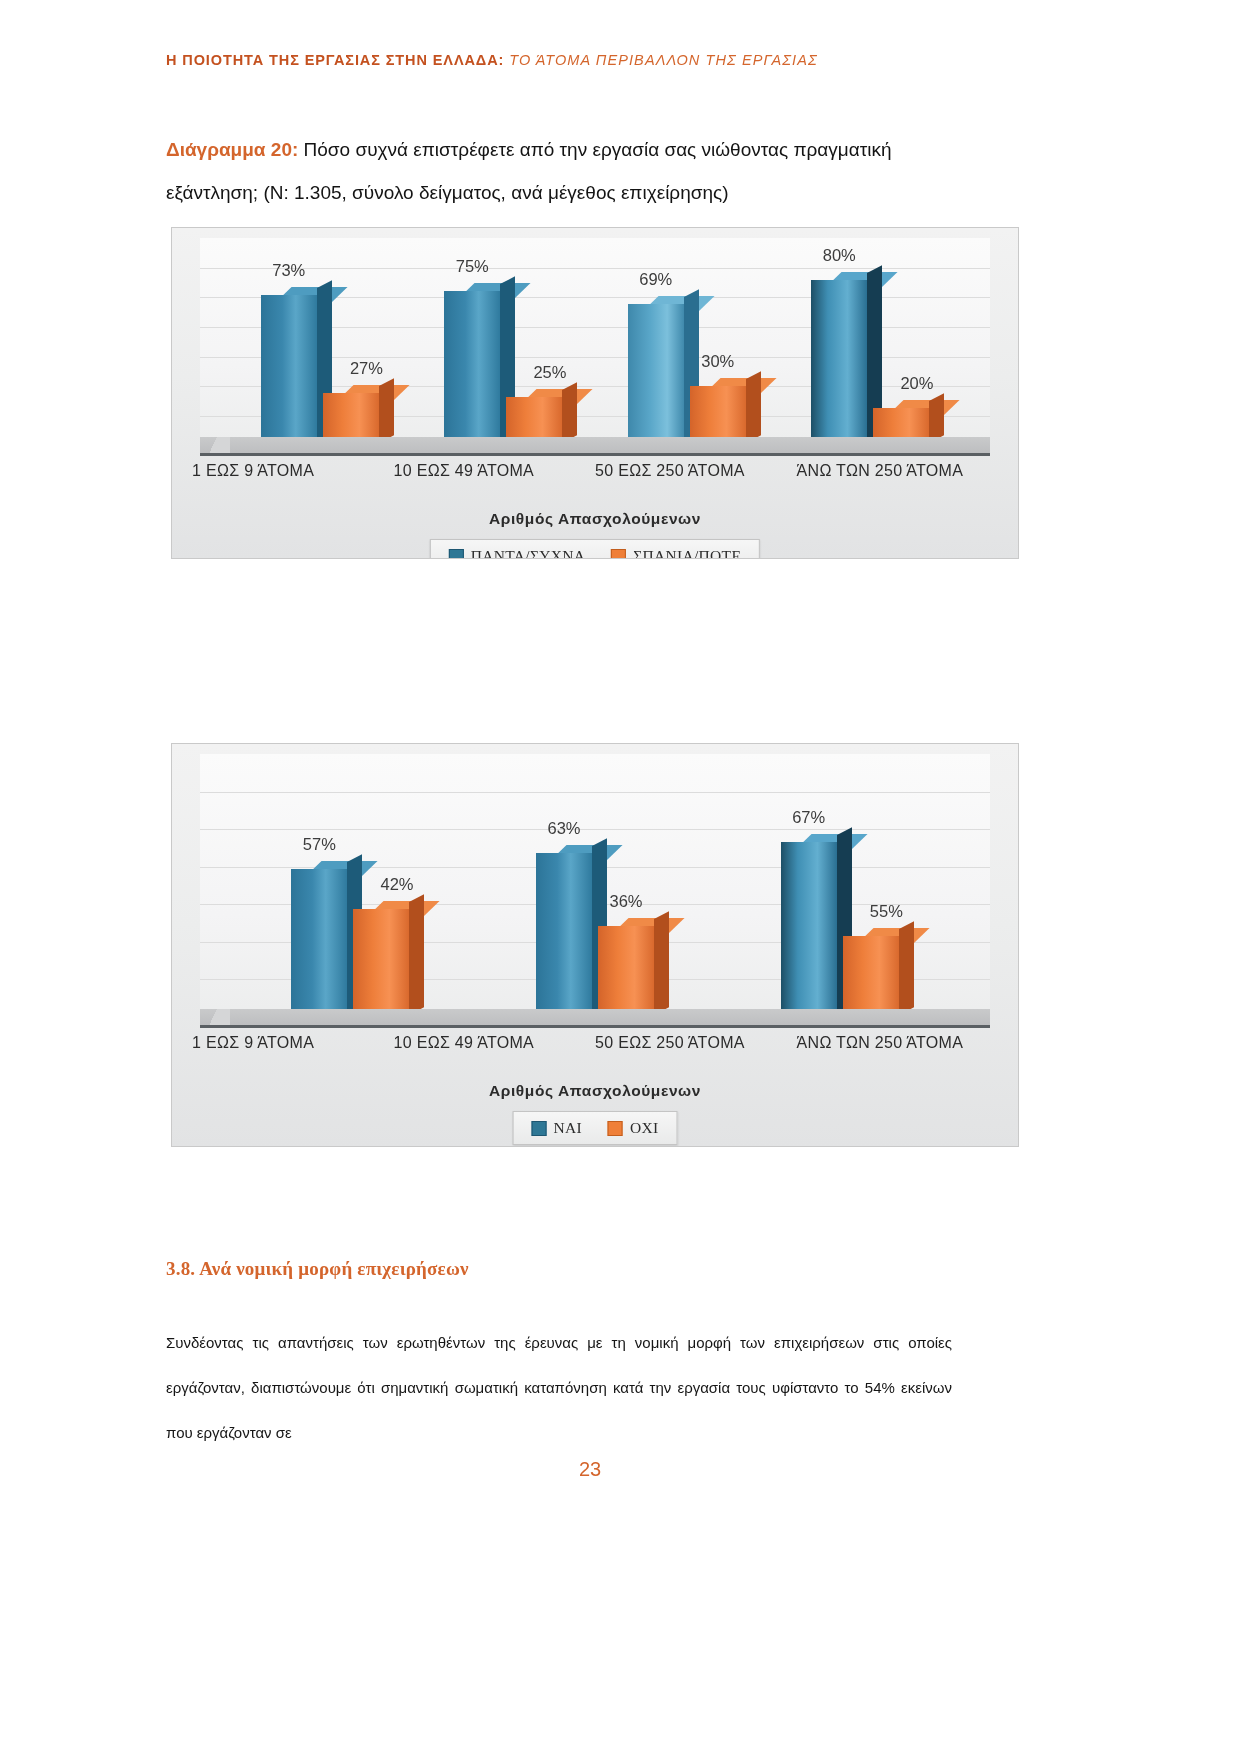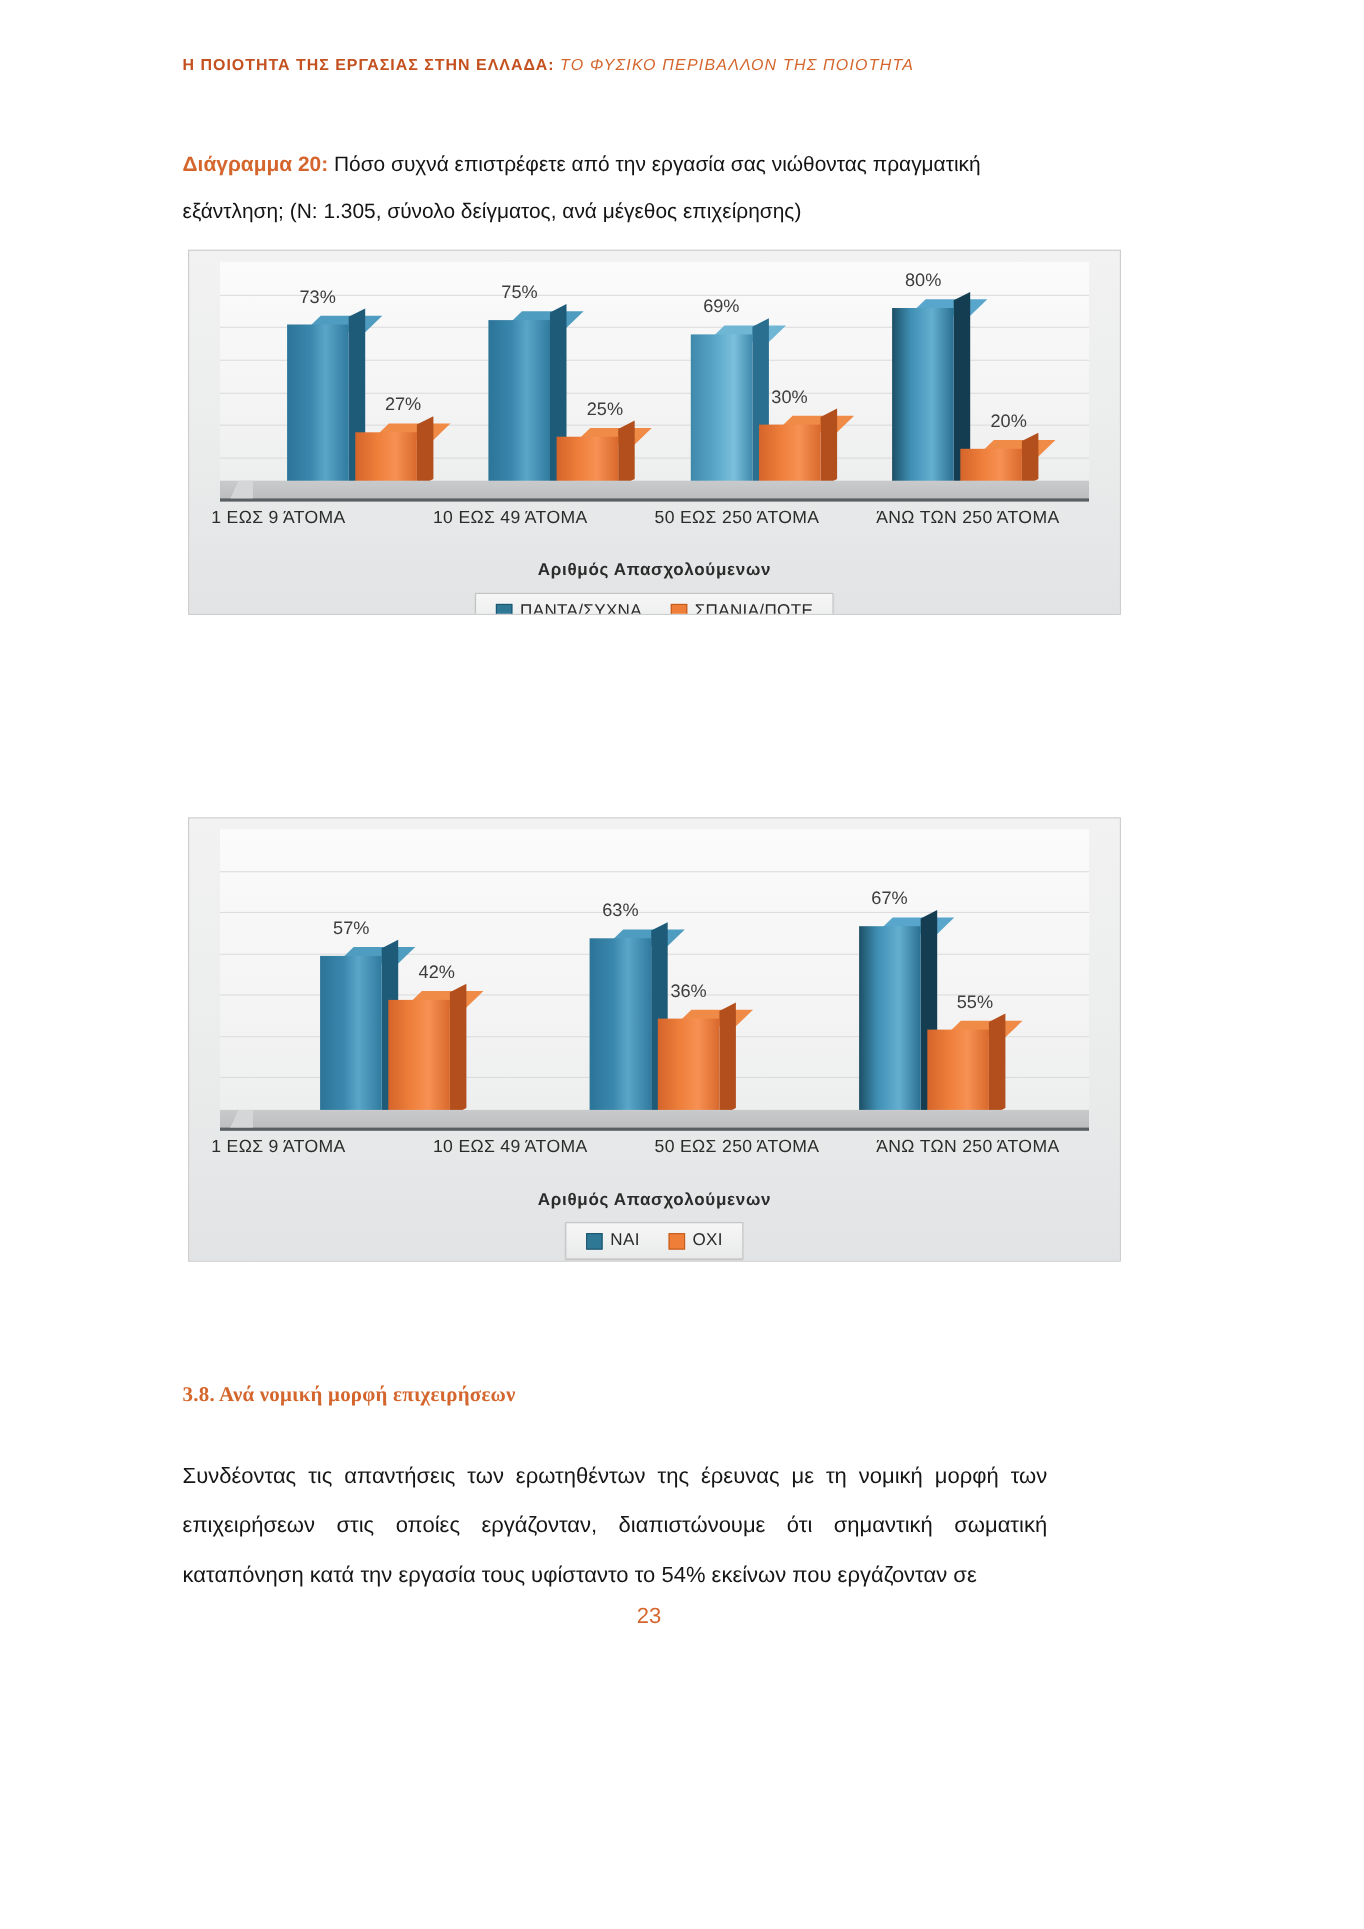--- a/index.html
+++ b/index.html
@@ -225,20 +225,21 @@
     position: absolute;
     left: 50%;
     transform: translateX(-50%);
     display: flex;
     align-items: center;
     gap: 26px;
     padding: 7px 18px;
     border: 1px solid #c4c4c4;
     background: linear-gradient(180deg,#f6f6f6,#e9eaea);
     box-shadow: 0 1px 2px rgba(0,0,0,.12);
+    font-family: Liberation Serif, serif;
   }
   #chart-20 .legend { top: 311px; }
   #chart-21 .legend { top: 367px; }
   .legend-item {
     display: flex;
     align-items: center;
     gap: 7px;
     font-size: 15.5px;
     color: #2b2b2b;
     letter-spacing: 0.3px;
@@ -259,21 +260,21 @@
     font-weight: 700;
     color: #d4652c;
     letter-spacing: 0.2px;
     font-family: Liberation Serif, serif;
   }
   .body-text {
     position: absolute;
     left: 166px;
     top: 1320px;
     width: 786px;
-    font-size: 20px;
+    font-size: 15px;
     line-height: 45px;
     text-align: justify;
     color: #161616;
   }
   .body-text p { margin: 0; }
 
   .page-number {
     position: absolute;
     left: 0; right: 0;
     top: 1458px;
@@ -283,21 +284,21 @@
     padding-right: 60px;
   }
 </style>
 </head>
 <body>
 
 <div class="page">
 
   <div class="running-header">
     <span class="rh-bold">Η ΠΟΙΟΤΗΤΑ ΤΗΣ ΕΡΓΑΣΙΑΣ ΣΤΗΝ ΕΛΛΑΔΑ:</span>
-    <span class="rh-italic">ΤΟ ΦΥΣΙΚΟ ΠΕΡΙΒΑΛΛΟΝ ΤΗΣ ΠΟΙΟΤΗΤΑ</span>
+    <span class="rh-italic">ΤΟ ΆΤΟΜΑ ΠΕΡΙΒΑΛΛΟΝ ΤΗΣ ΕΡΓΑΣΙΑΣ</span>
   </div>
 
   <div class="caption" id="caption-20">
     <span class="lead">Διάγραμμα 20:</span><span> Πόσο συχνά επιστρέφετε από την εργασία σας νιώθοντας πραγματική εξάντληση; (Ν: 1.305, σύνολο δείγματος, ανά μέγεθος επιχείρησης)</span>
   </div>
 
   <div class="chart-frame" id="chart-20">
 
     <div class="plot">
       <div class="gridline" style="top:14%"></div>

